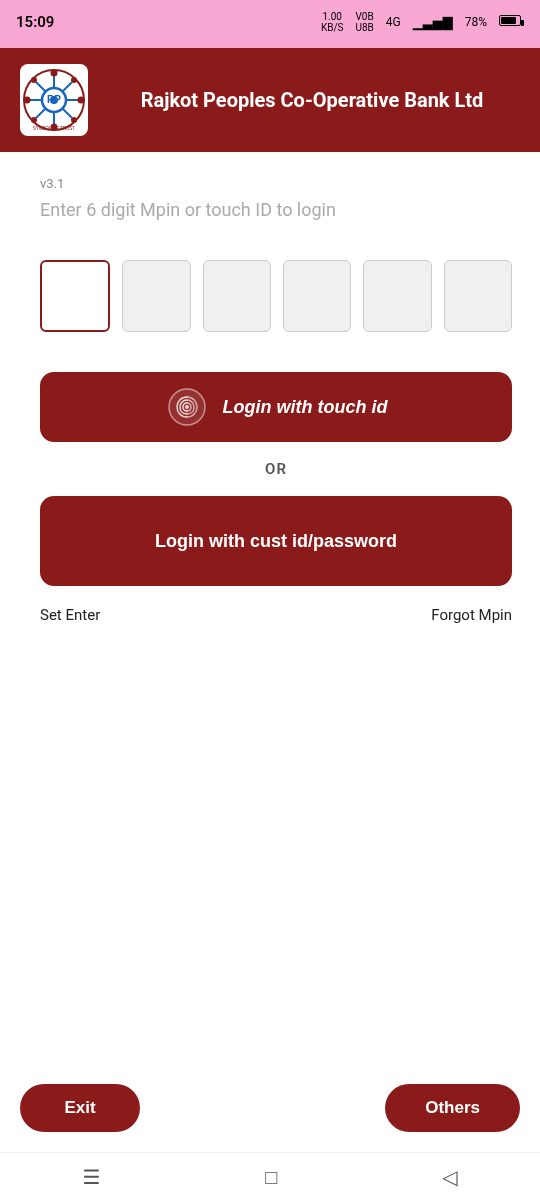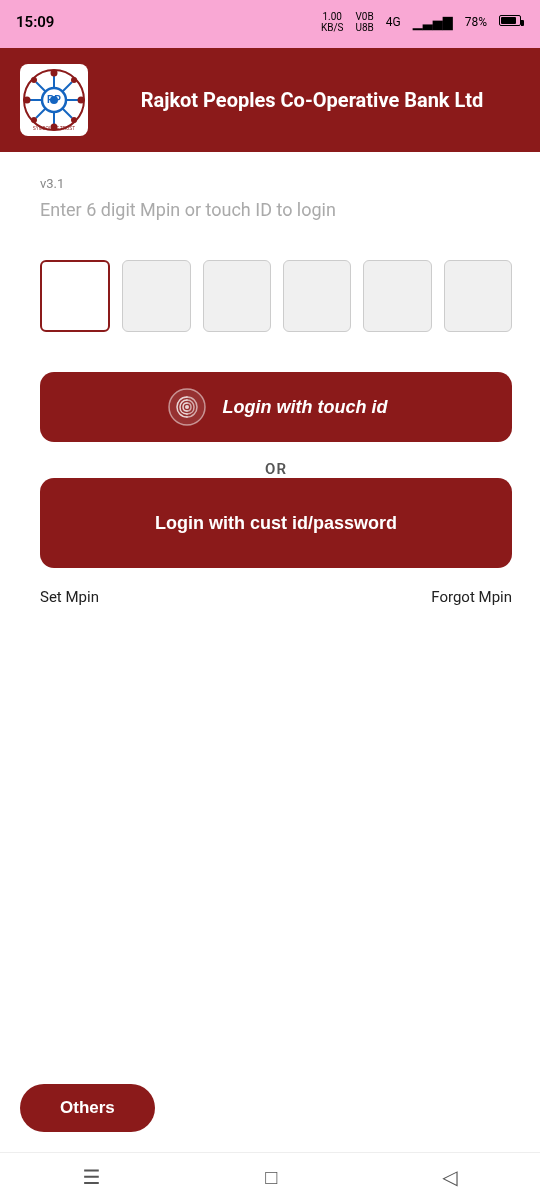--- a/index.html
+++ b/index.html
@@ -162,20 +162,21 @@
       display: flex;
       align-items: center;
       justify-content: center;
       flex-shrink: 0;
     }
     .or-divider {
       text-align: center;
       font-size: 15px;
       color: #555;
       font-weight: 600;
+      margin-bottom: 18px;
       letter-spacing: 1px;
     }
     .btn-cust-login {
       background: #8B1A1A;
       color: #fff;
       border: none;
       border-radius: 14px;
       padding: 0 24px;
       height: 90px;
       font-size: 18px;
@@ -319,28 +320,29 @@
     <span>Login with touch id</span>
   </button>
 
   <div class="or-divider">OR</div>
 
   <button class="btn-cust-login">
     <span>Login with cust id/password</span>
   </button>
 
   <div class="mpin-links">
-    <span class="mpin-link">Set Mpin</span>
+    <span class="mpin-link">Set Enter</span>
     <span class="mpin-link">Forgot Mpin</span>
   </div>
 
   <div class="spacer"></div>
 </div>
 
 <div class="bottom-bar">
+  <button class="btn-bottom">Exit</button>
   <button class="btn-bottom">Others</button>
 </div>
 
 <div class="nav-bar">
   <span class="nav-icon">☰</span>
   <span class="nav-icon">□</span>
   <span class="nav-icon">◁</span>
 </div>
 
 </body></html>

